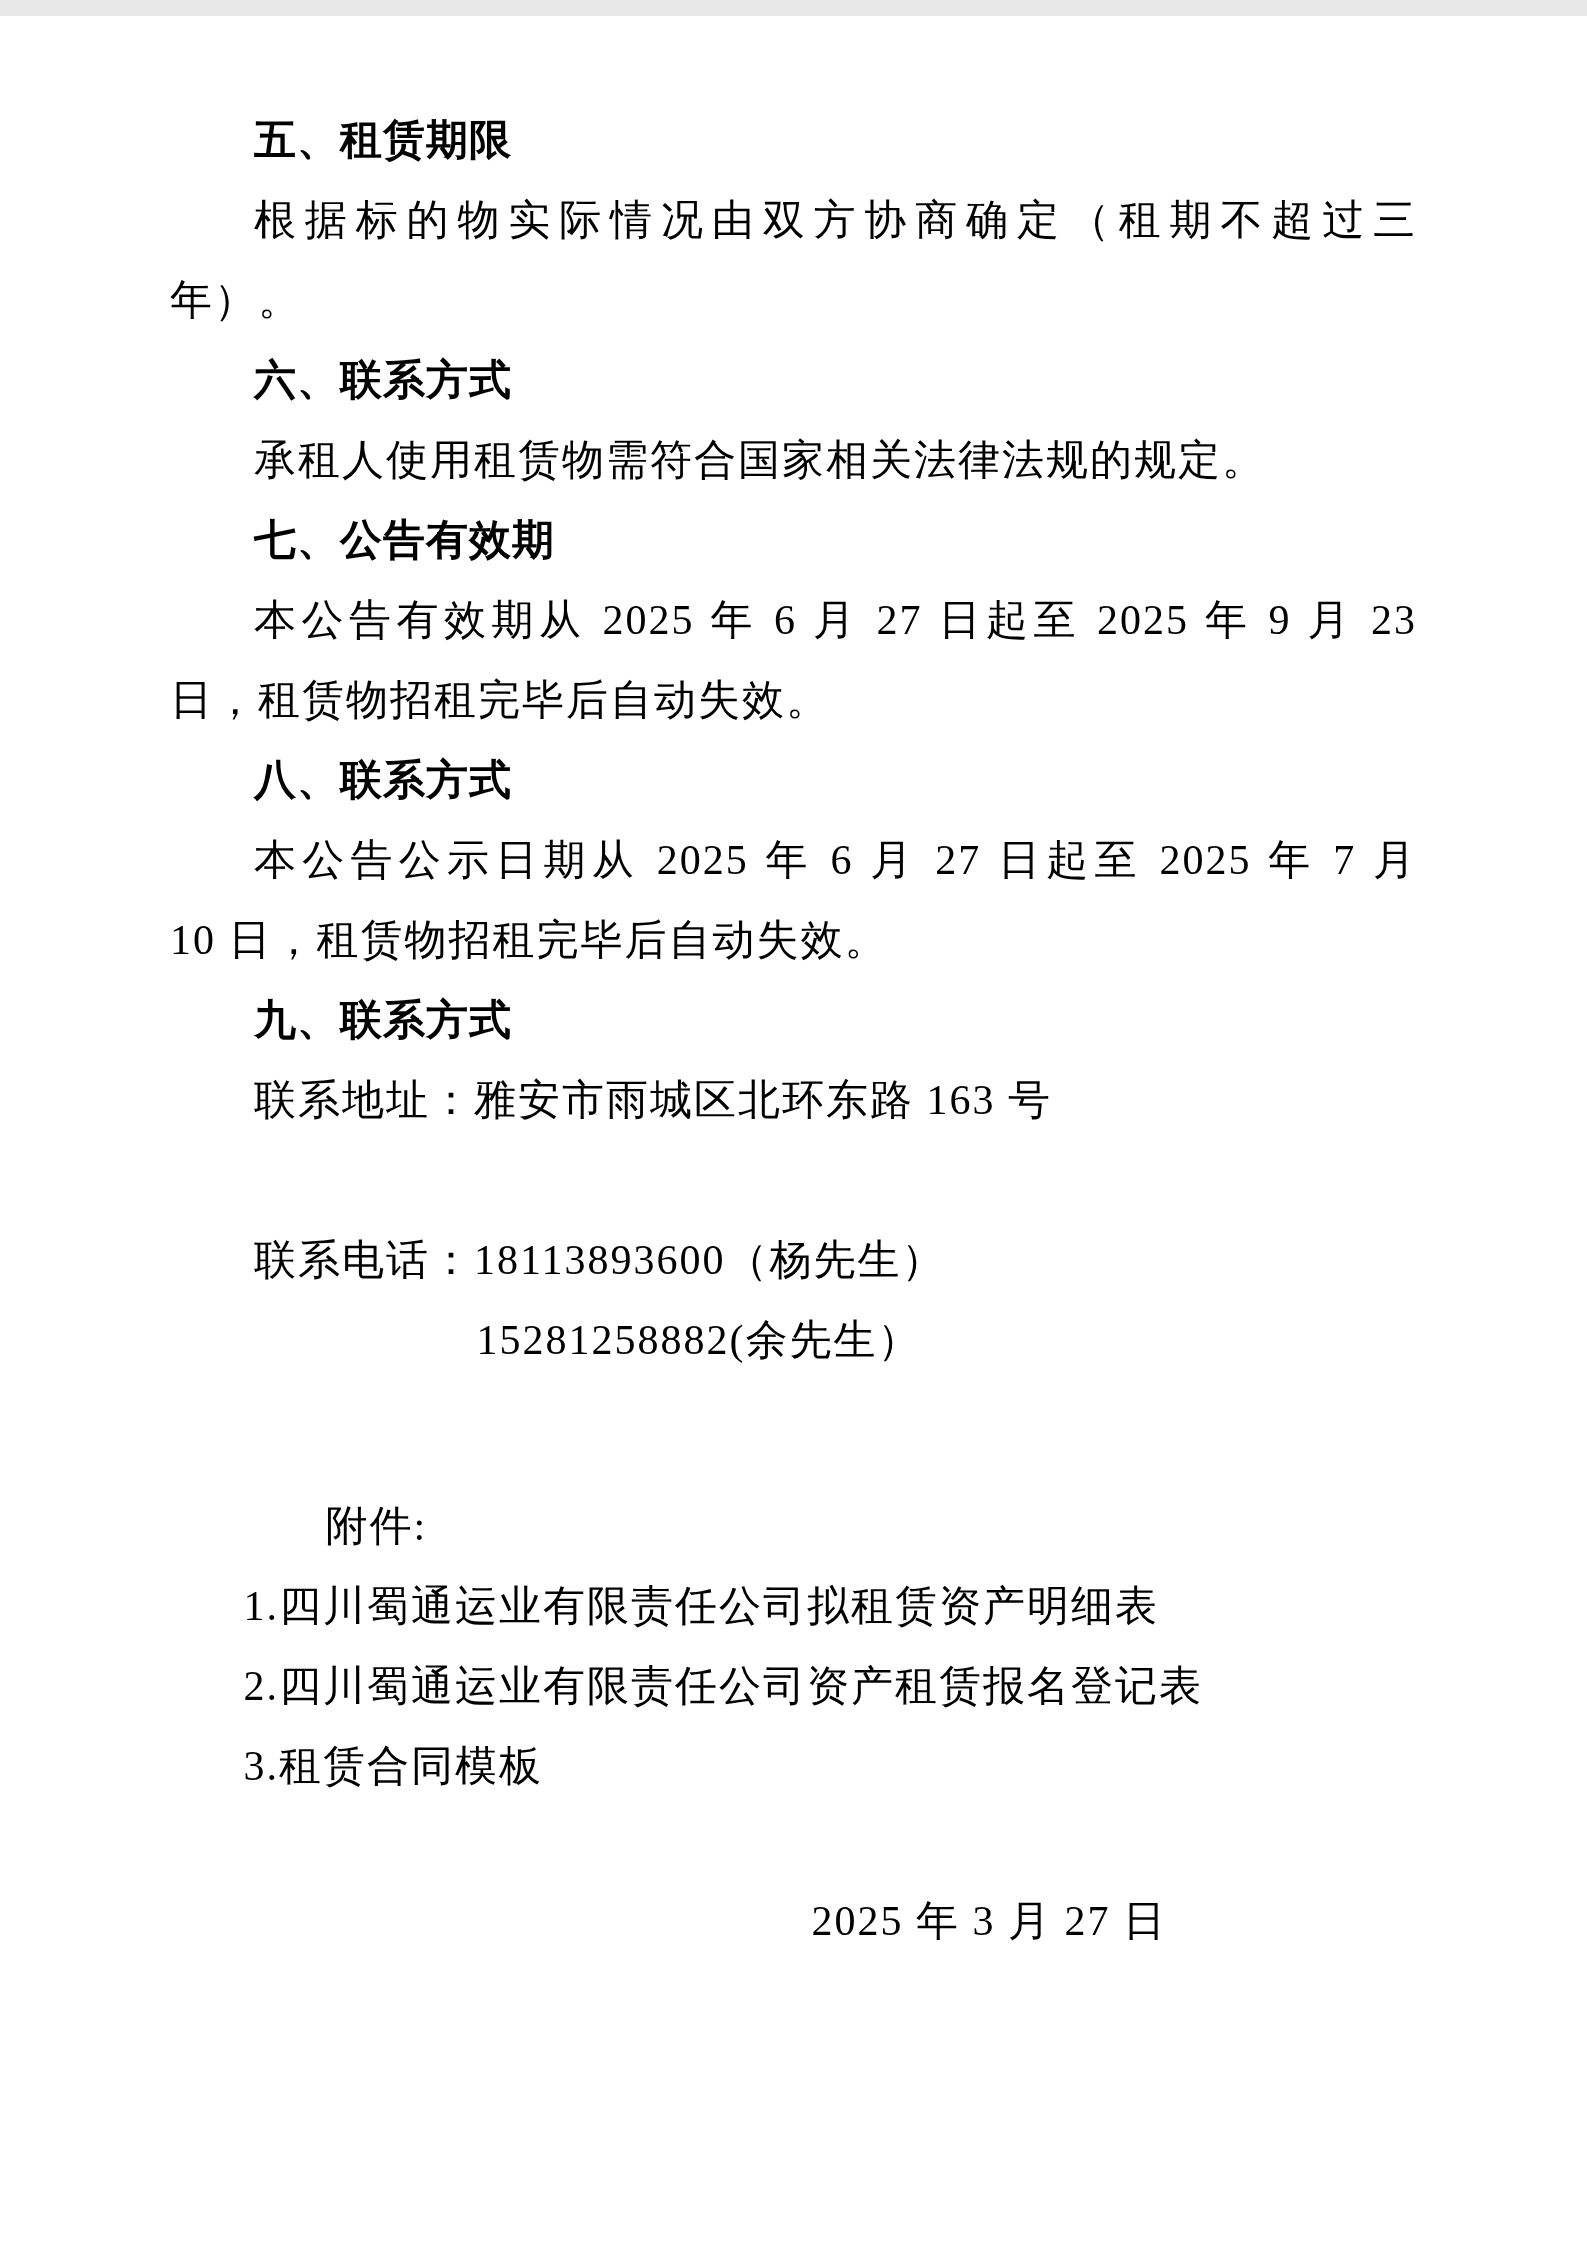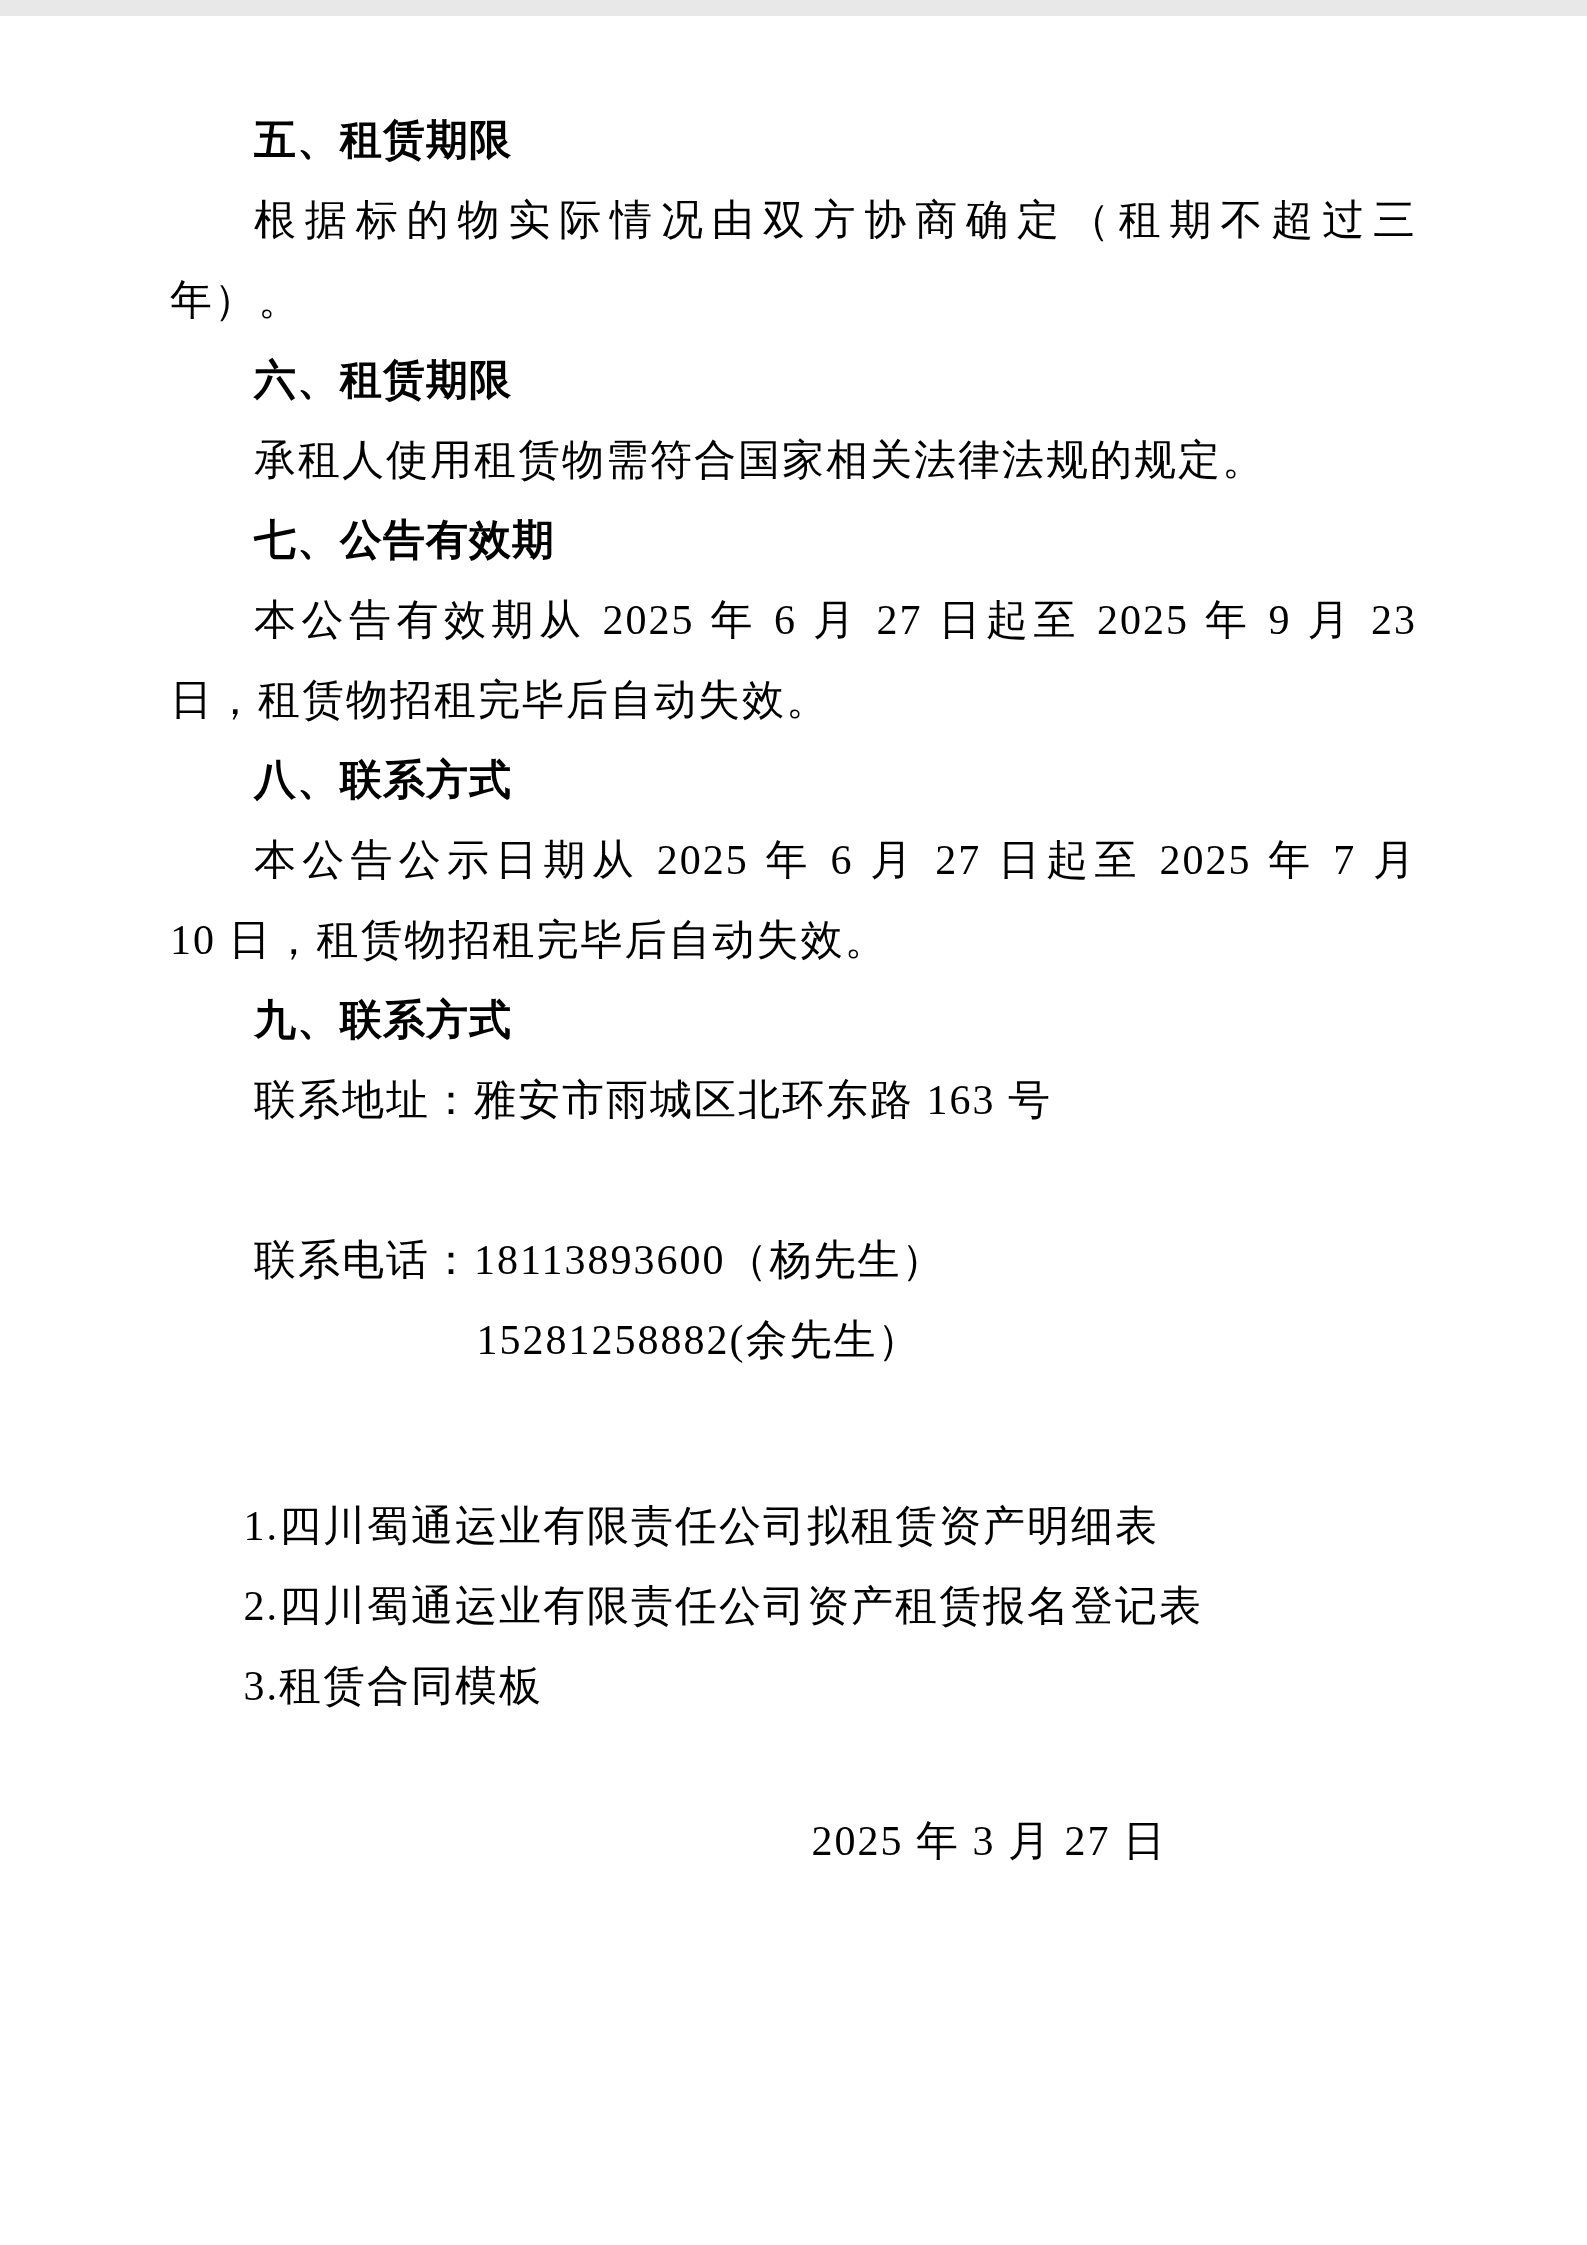--- a/index.html
+++ b/index.html
@@ -55,21 +55,21 @@
 </style>
 </head>
 <body>
 
 <div class="page">
 
   <div class="ln heading">五、租赁期限</div>
   <div class="ln indent stretch">根据标的物实际情况由双方协商确定（租期不超过三</div>
   <div class="ln">年）。</div>
 
-  <div class="ln heading">六、租赁期限</div>
+  <div class="ln heading">六、联系方式</div>
   <div class="ln indent">承租人使用租赁物需符合国家相关法律法规的规定。</div>
 
   <div class="ln heading">七、公告有效期</div>
   <div class="ln indent stretch">本公告有效期从 2025 年 6 月 27 日起至 2025 年 9 月 23</div>
   <div class="ln">日，租赁物招租完毕后自动失效。</div>
 
   <div class="ln heading">八、联系方式</div>
   <div class="ln indent stretch">本公告公示日期从 2025 年 6 月 27 日起至 2025 年 7 月</div>
   <div class="ln">10 日，租赁物招租完毕后自动失效。</div>
 
@@ -77,20 +77,21 @@
   <div class="ln indent">联系地址：雅安市雨城区北环东路 163 号</div>
 
   <div class="spacer"></div>
 
   <div class="ln indent">联系电话：18113893600（杨先生）</div>
   <div class="ln phone2">15281258882(余先生）</div>
 
   <div class="spacer"></div>
 
   <div class="attachments">
+    <div class="ln attach-label">附件:</div>
     <div class="ln attach-item">1.四川蜀通运业有限责任公司拟租赁资产明细表</div>
     <div class="ln attach-item">2.四川蜀通运业有限责任公司资产租赁报名登记表</div>
     <div class="ln attach-item">3.租赁合同模板</div>
   </div>
 
   <div class="signature">
     <div class="ln sig-date">2025 年 3 月 27 日</div>
   </div>
 
 </div>

